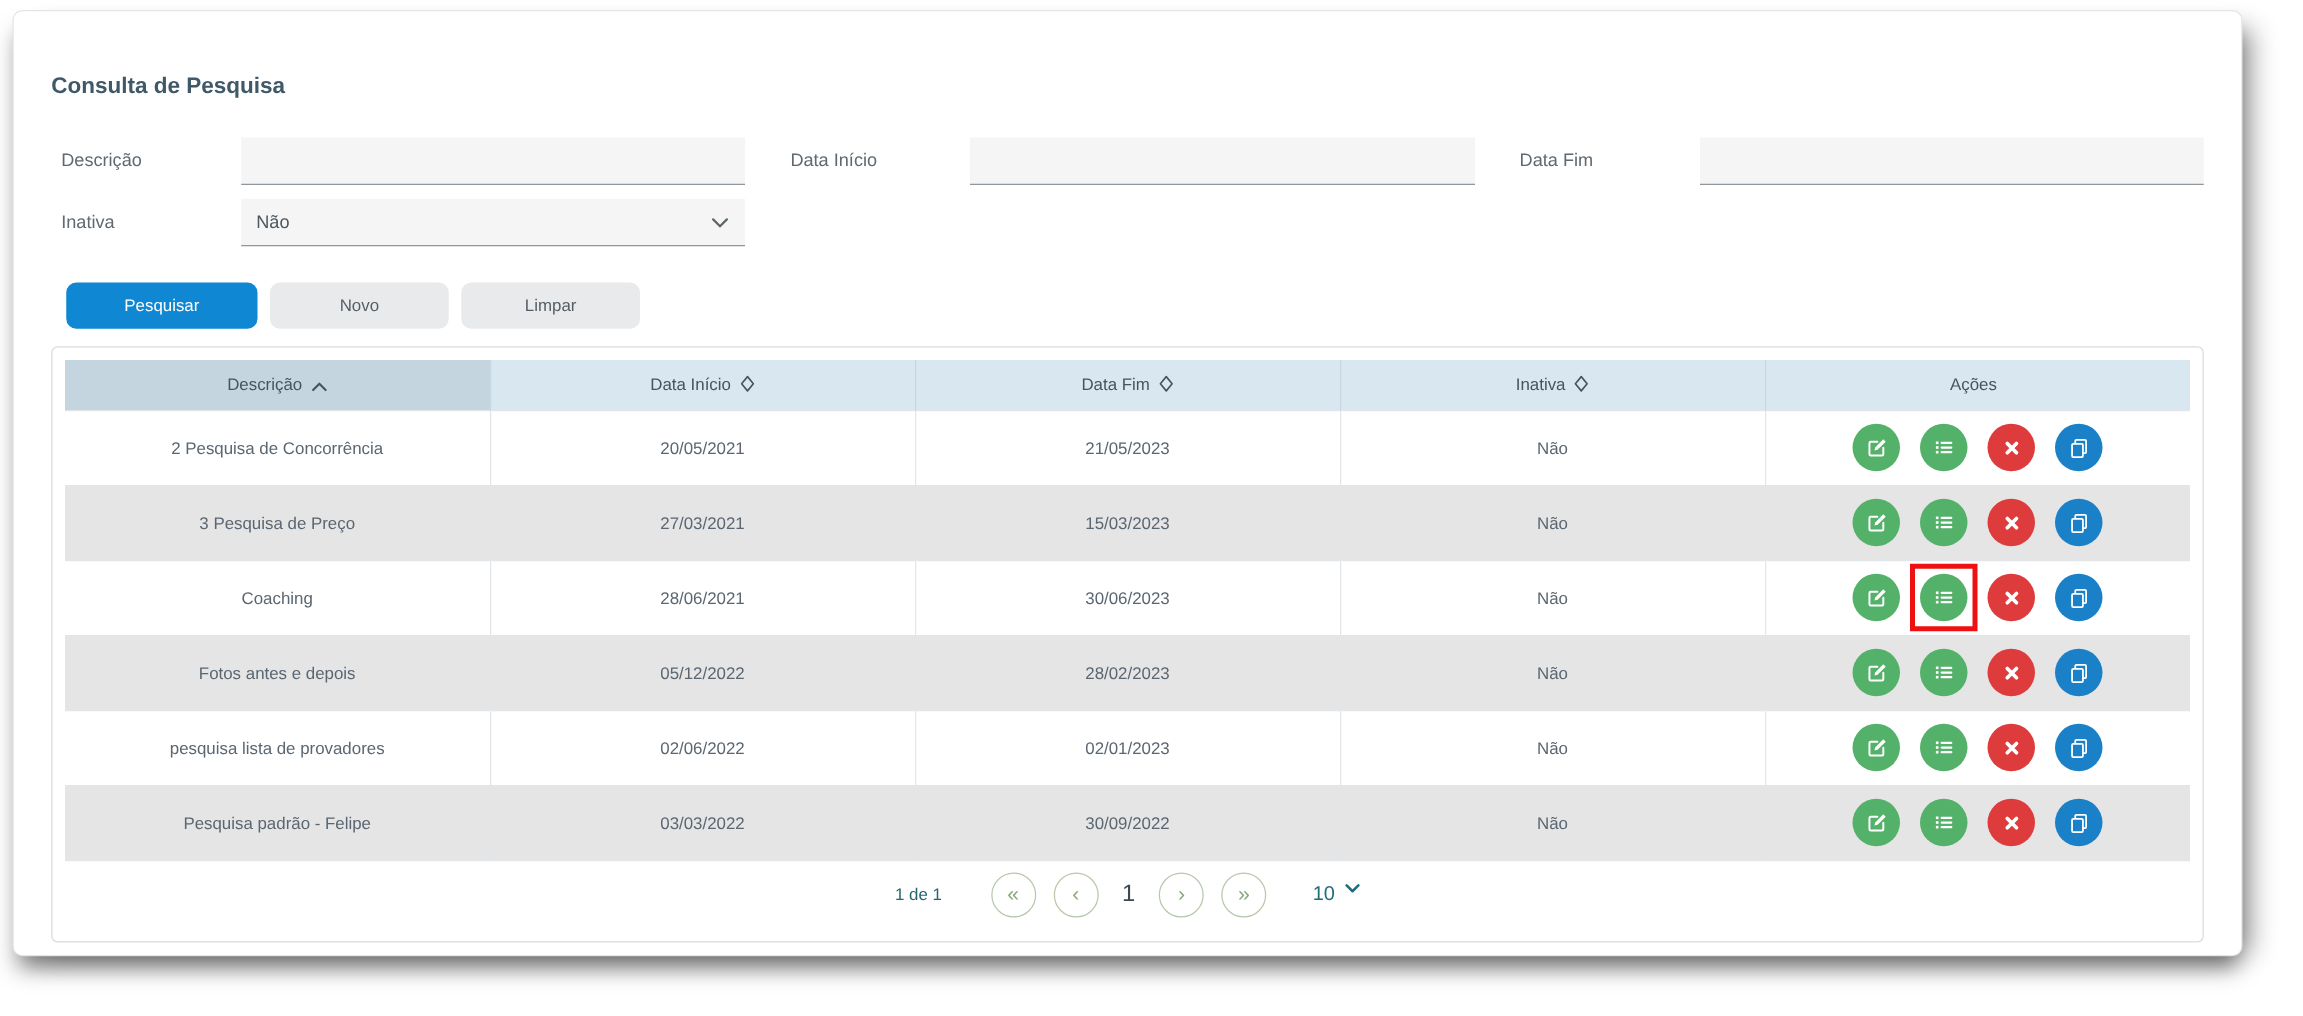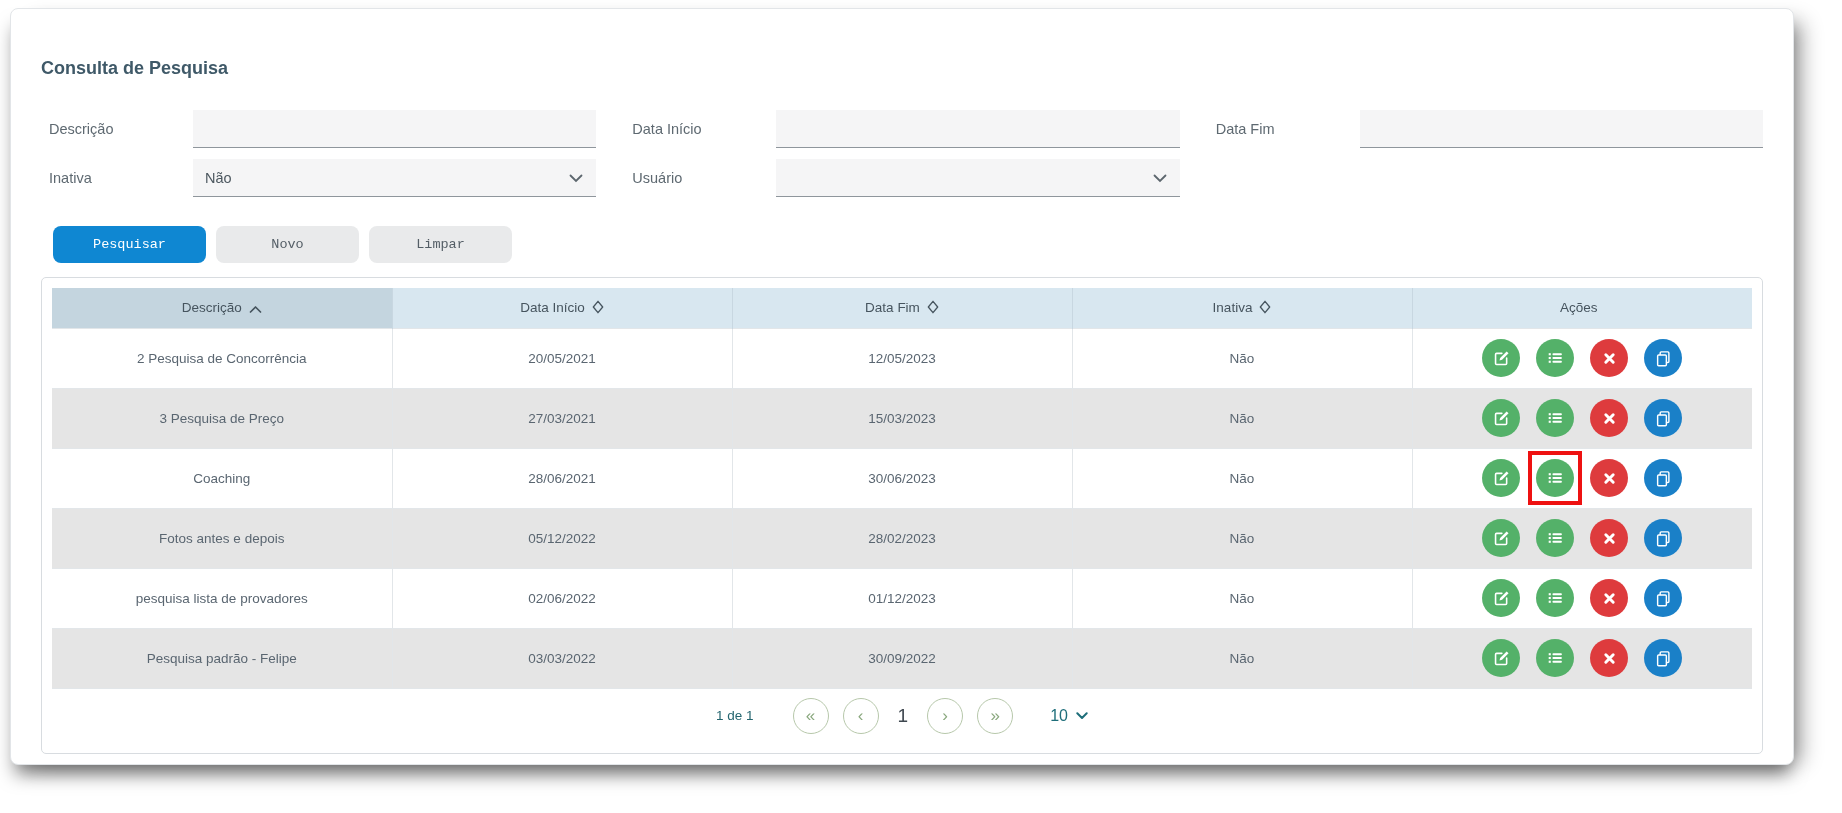--- a/index.html
+++ b/index.html
@@ -22,21 +22,21 @@
   .filter label { width:152px; flex:none; padding-left:8px; font-size:14.5px; color:#5e6971; }
   .control {
     flex:1; height:38px; background:#f5f5f6; border:none; border-bottom:1px solid #8f969c;
     font-family:"Liberation Sans",sans-serif; font-size:14.5px; color:#4c575f; padding:0 12px; outline:none;
   }
   .select { display:flex; align-items:center; position:relative; cursor:pointer; }
   .select .chev { position:absolute; right:13px; top:15px; }
 
   
   .toolbar { margin-top:29px; display:flex; gap:10px; padding-left:12px; }
-  .btn { height:37px; border:none; border-radius:8px; font-family:Liberation Mono, monospace; font-size:13.5px; cursor:pointer; }
+  .btn { height:37px; border:none; border-radius:8px; font-family:Liberation Sans, sans-serif; font-size:13.5px; cursor:pointer; }
   .btn.primary { width:153px; background:#0f87d2; color:#ffffff; }
   .btn.light   { width:143px; background:#e9eaeb; color:#545e66; }
 
   
   .table-wrap { margin-top:14px; border:1px solid #d8dce0; border-radius:5px; padding:10px; }
   table { width:100%; border-collapse:collapse; table-layout:fixed; }
   col { width:20%; }
   th {
     height:40px; background:#d8e7f0; font-weight:400; font-size:13.5px; color:#46545e;
     border-left:1px solid #c8d7e1; cursor:pointer; text-align:center; vertical-align:middle;
@@ -64,21 +64,21 @@
 
   
   .pagination { height:54px; display:flex; align-items:center; justify-content:center; }
   .pcount { font-size:13.5px; color:#24656f; margin-right:32px; }
   .pcircle {
     width:36px; height:36px; border-radius:50%; border:1px solid #b7c8ab; background:#ffffff;
     color:#8aa87e; font-size:17px; line-height:1; cursor:pointer; margin:0 7px;
     display:flex; align-items:center; justify-content:center; font-family:"Liberation Sans",sans-serif; padding-bottom:2px;
   }
   .pnum { font-size:19px; color:#3f4850; margin:0 12px; cursor:pointer; }
-  .psize { display:flex; align-items:center; gap:8px; margin-left:30px; cursor:pointer; }
+  .psize { display:flex; gap:8px; margin-left:30px; cursor:pointer; }
   .psize span { font-size:16px; color:#1e6e7a; }
 </style>
 </head>
 <body>
 
 <div class="card">
 
   <h1 class="page-title">Consulta de Pesquisa</h1>
 
   <div class="filters">
@@ -96,29 +96,20 @@
     </div>
     <div class="filter">
       <label>Inativa</label>
       <div class="control select">
         <span>Não</span>
         <svg class="chev" width="14" height="9" viewBox="0 0 14 9">
             <path d="M1.5 1.5l5.5 5.5 5.5-5.5" stroke="#5c666d" stroke-width="1.8" fill="none" stroke-linecap="round"></path>
           </svg>
       </div>
     </div>
-    <div class="filter">
-      <label>Usuário</label>
-      <div class="control select">
-        <span></span>
-        <svg class="chev" width="14" height="9" viewBox="0 0 14 9">
-            <path d="M1.5 1.5l5.5 5.5 5.5-5.5" stroke="#5c666d" stroke-width="1.8" fill="none" stroke-linecap="round"></path>
-          </svg>
-      </div>
-    </div>
   </div>
 
   <div class="toolbar">
     <button class="btn primary">Pesquisar</button>
     <button class="btn light">Novo</button>
     <button class="btn light">Limpar</button>
   </div>
 
   <div class="table-wrap">
     <table>
@@ -153,21 +144,21 @@
           </th>
           <th>
             <span class="hlabel">Ações</span>
           </th>
         </tr>
       </thead>
       <tbody>
           <tr>
             <td>2 Pesquisa de Concorrência</td>
             <td>20/05/2021</td>
-            <td>12/05/2023</td>
+            <td>21/05/2023</td>
             <td>Não</td>
             <td>
               <div class="actions">
                 <button class="action-btn" style="--bg: #54b169;">
                   <svg width="19" height="19" viewBox="0 0 24 24" fill="none">
                     <path d="M12.5 5.5H5.8c-.7 0-1.3.6-1.3 1.3v11.4c0 .7.6 1.3 1.3 1.3h11.4c.7 0 1.3-.6 1.3-1.3v-6.7" stroke="#fff" stroke-width="2" stroke-linecap="round" stroke-linejoin="round"></path>
                     <path d="M18.5 3.1l2.4 2.4-8.2 8.2-3.2.8.8-3.2z" fill="#fff"></path>
                   </svg>
                 </button>
                 <button class="action-btn" style="--bg: #54b169;">
@@ -293,21 +284,21 @@
                     <rect x="7.8" y="3.6" width="11" height="13.5" rx="1.3" fill="none" stroke="#fff" stroke-width="1.8"></rect>
                     <rect x="4.6" y="7.6" width="11" height="13.5" rx="1.3" fill="var(--bg)" stroke="#fff" stroke-width="1.8"></rect>
                   </svg>
                 </button>
               </div>
             </td>
           </tr>
           <tr>
             <td>pesquisa lista de provadores</td>
             <td>02/06/2022</td>
-            <td>01/12/2023</td>
+            <td>02/01/2023</td>
             <td>Não</td>
             <td>
               <div class="actions">
                 <button class="action-btn" style="--bg: #54b169;">
                   <svg width="19" height="19" viewBox="0 0 24 24" fill="none">
                     <path d="M12.5 5.5H5.8c-.7 0-1.3.6-1.3 1.3v11.4c0 .7.6 1.3 1.3 1.3h11.4c.7 0 1.3-.6 1.3-1.3v-6.7" stroke="#fff" stroke-width="2" stroke-linecap="round" stroke-linejoin="round"></path>
                     <path d="M18.5 3.1l2.4 2.4-8.2 8.2-3.2.8.8-3.2z" fill="#fff"></path>
                   </svg>
                 </button>
                 <button class="action-btn" style="--bg: #54b169;">

